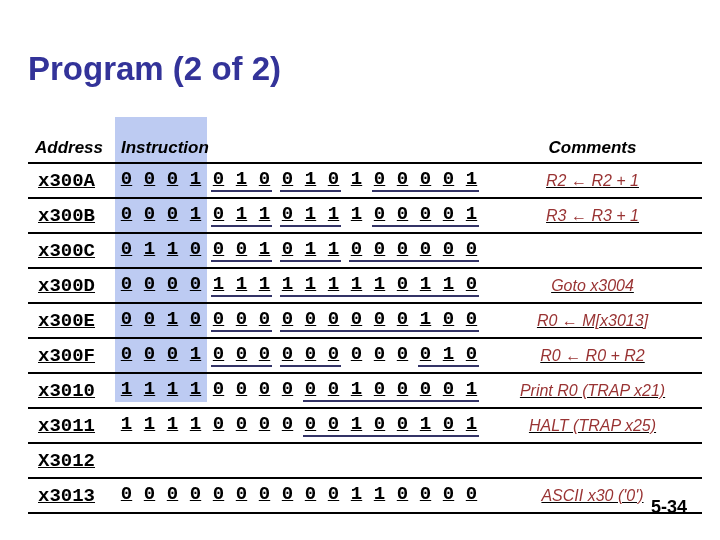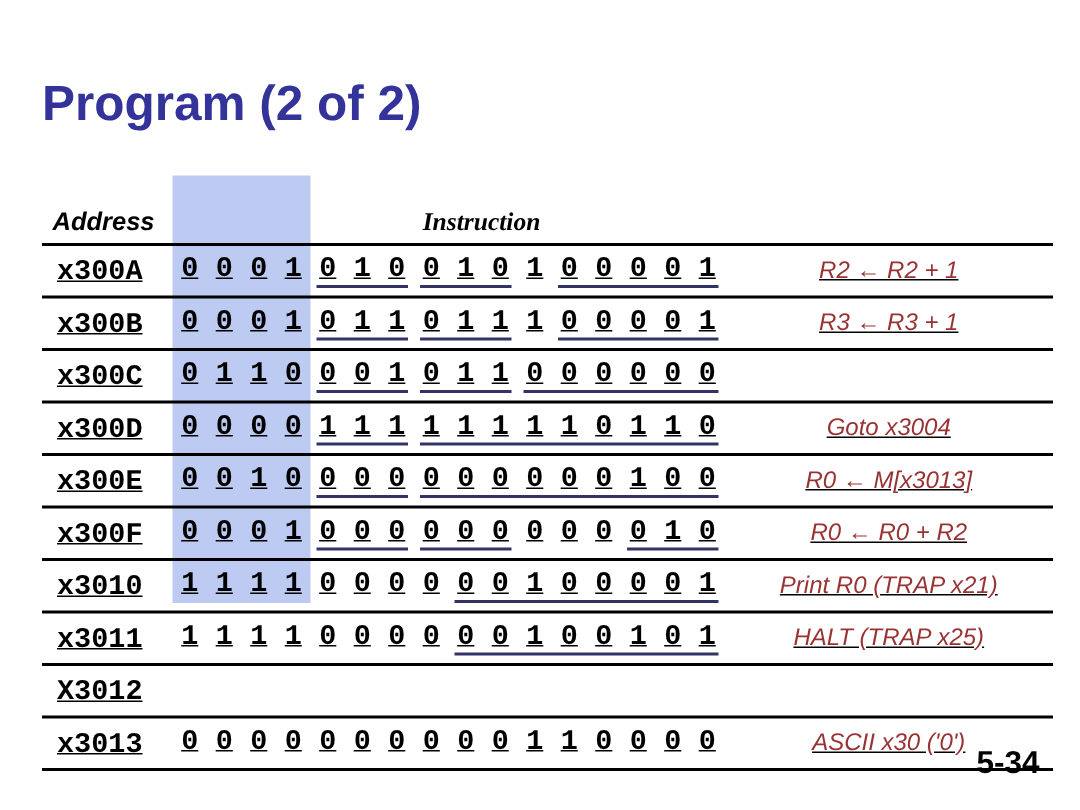--- a/index.html
+++ b/index.html
@@ -15,21 +15,21 @@
   .hl-band{
     position:absolute;left:87px;top:21px;width:92px;height:285px;
     background:var(--hl,#bdcbf2);z-index:0;
   }
   .thead{
     position:relative;z-index:1;display:flex;align-items:flex-start;
     height:26px;box-sizing:border-box;border-bottom:2px solid var(--rule,#000);
     font-style:italic;font-weight:bold;font-size:17px;color:var(--ink,#000);margin-top:42px;
   }
   .h-addr{width:87px;padding-left:7px;box-sizing:border-box;}
-  .h-instr{width:368px;text-align:center;position:relative;left:22px;font-family:Liberation Serif, serif;}
+  .h-instr{width:368px;position:relative;left:6px;}
   .h-comm{flex:1;text-align:center;}
   .trow{
     position:relative;z-index:1;display:flex;align-items:center;
     height:35px;box-sizing:border-box;border-bottom:2px solid var(--rule,#000);text-decoration:underline;
   }
   .addr{
     width:87px;padding-left:10px;box-sizing:border-box;
     font-family:"Liberation Mono","DejaVu Sans Mono",monospace;
     font-weight:bold;font-size:19px;color:var(--ink,#000);white-space:nowrap;
   }
@@ -47,36 +47,37 @@
   .rowtext{
     width:368px;text-align:center;letter-spacing:1px;
     font-family:"Liberation Mono","DejaVu Sans Mono",monospace;
     font-weight:bold;font-size:20px;color:var(--ink,#000);white-space:nowrap;
   }
   .comment{
     flex:1;text-align:center;font-style:italic;font-size:16px;
     color:var(--red,#993333);white-space:nowrap;
   }
   .pagenum{
-    position:absolute;left:651px;top:497px;font-size:21px;font-weight:600;
+    position:absolute;left:651px;top:497px;font-size:18px;font-weight:600;
     color:var(--ink,#000);
   }
 </style>
 </head>
 <body>
 
 <div class="slide" style="--bg: #ffffff; --navy: #333399; --red: #993333; --ul: #333366; --hl: #bdcbf2; --rule: #000000; --ink: #000000;">
   <div class="title">Program (2 of 2)</div>
 
   <div class="tbl">
     <div class="hl-band"></div>
 
     <div class="thead">
       <div class="h-addr">Address</div>
       <div class="h-instr">Instruction</div>
+      <div class="h-comm">Comments</div>
     </div>
 
     <div id="table-body">
         <div class="trow">
           <div class="addr">x300A</div>
           <div class="bits">
             <span class="group">
               <span class="bit">0</span>
               <span class="bit">0</span>
               <span class="bit">0</span>

